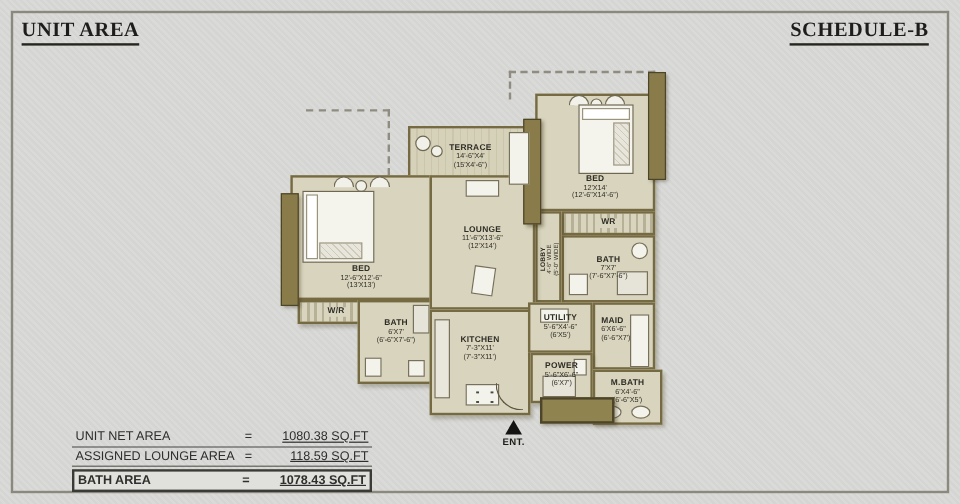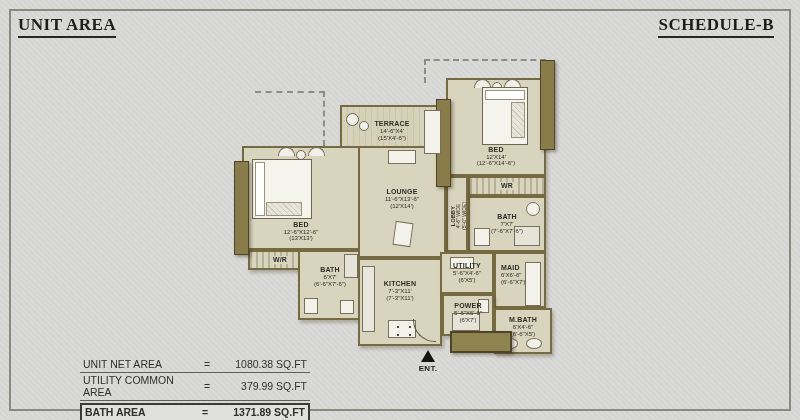--- a/index.html
+++ b/index.html
@@ -86,25 +86,25 @@
     border-bottom:1px solid #5c5640;border-radius:0 0 0 22px;}
 
   
   .ent-arrow{position:absolute;left:421px;top:350px;width:0;height:0;
     border-left:7px solid transparent;border-right:7px solid transparent;border-bottom:12px solid #141412;}
   .ent-label{position:absolute;left:410px;top:364px;width:36px;text-align:center;
     font-size:8px;font-weight:bold;color:#1c1b18;letter-spacing:.3px;}
 
   
   .stats{position:absolute;left:60px;top:357px;width:250px;color:#2f2f2d;font-size:10.5px;}
-  .s-row{display:flex;align-items:center;border-bottom:1px solid #5f5f5c;padding:1px 3px 2px 3px;margin-left:20px;}
+  .s-row{display:flex;align-items:center;border-bottom:1px solid #5f5f5c;padding:1px 3px 2px 3px;}
   .s-row.boxed{border:2px solid #3a3a37;font-weight:bold;margin-top:2px;background:#e0e0dd;}
   .s-label{flex:1;text-align:left;}
   .s-eq{width:12px;text-align:center;}
-  .s-val{width:94px;text-align:right;}
+  .s-val{width:94px;text-align:right;text-decoration:underline;}
 </style>
 </head>
 <body>
 
 <div class="page">
   <div class="frame"></div>
 
   <div class="title title-left">UNIT AREA</div>
   <div class="title title-right">SCHEDULE-B</div>
 
@@ -260,23 +260,23 @@
   <div class="ent-arrow"></div>
   <div class="ent-label">ENT.</div>
 
   <div class="stats">
     <div class="s-row">
       <span class="s-label">UNIT NET AREA</span>
       <span class="s-eq">=</span>
       <span class="s-val">1080.38 SQ.FT</span>
     </div>
     <div class="s-row">
-      <span class="s-label">UTILITY COMMON AREA</span>
+      <span class="s-label">ASSIGNED LOUNGE AREA</span>
       <span class="s-eq">=</span>
-      <span class="s-val">379.99 SQ.FT</span>
+      <span class="s-val">118.59 SQ.FT</span>
     </div>
     <div class="s-row boxed">
       <span class="s-label">BATH AREA</span>
       <span class="s-eq">=</span>
-      <span class="s-val">1371.89 SQ.FT</span>
+      <span class="s-val">1078.43 SQ.FT</span>
     </div>
   </div>
 </div>
 
 </body></html>

